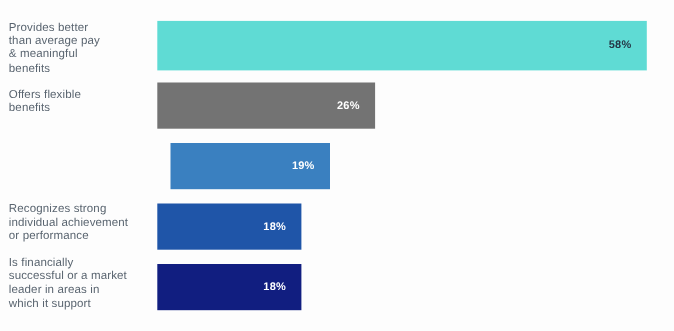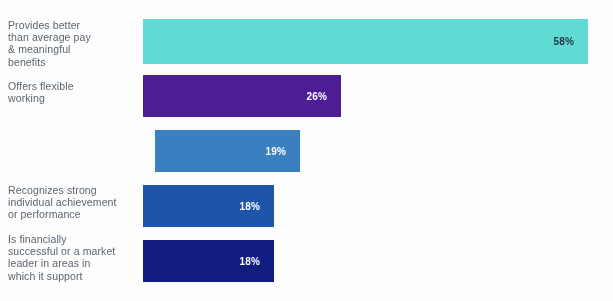--- a/index.html
+++ b/index.html
@@ -78,23 +78,23 @@
 benefits</div>
     <div class="bar-track">
       <div class="bar" style="width: 445px; background: rgb(95, 219, 212); text-align: center;">
         <span class="bar-value" style="color: rgb(37, 55, 70);">58%</span>
       </div>
     </div>
   </div>
 
   <div class="row" style="top: 75px; height: 42px;">
     <div class="cat-label" style="top: 5px; color: rgb(90, 101, 112);">Offers flexible
-working</div>
+benefits</div>
     <div class="bar-track">
-      <div class="bar" style="width: 198px; background: #4c1d95;">
+      <div class="bar" style="width: 198px; background: #737373;">
         <span class="bar-value" style="color: rgb(255, 255, 255);">26%</span>
       </div>
     </div>
   </div>
 
   <div class="row" style="top: 130px; height: 42px;">
     <div class="bar-track">
       <div class="bar" style="width: 145px; background: rgb(58, 128, 192); margin-left: 12px;">
         <span class="bar-value" style="color: rgb(255, 255, 255);">19%</span>
       </div>

